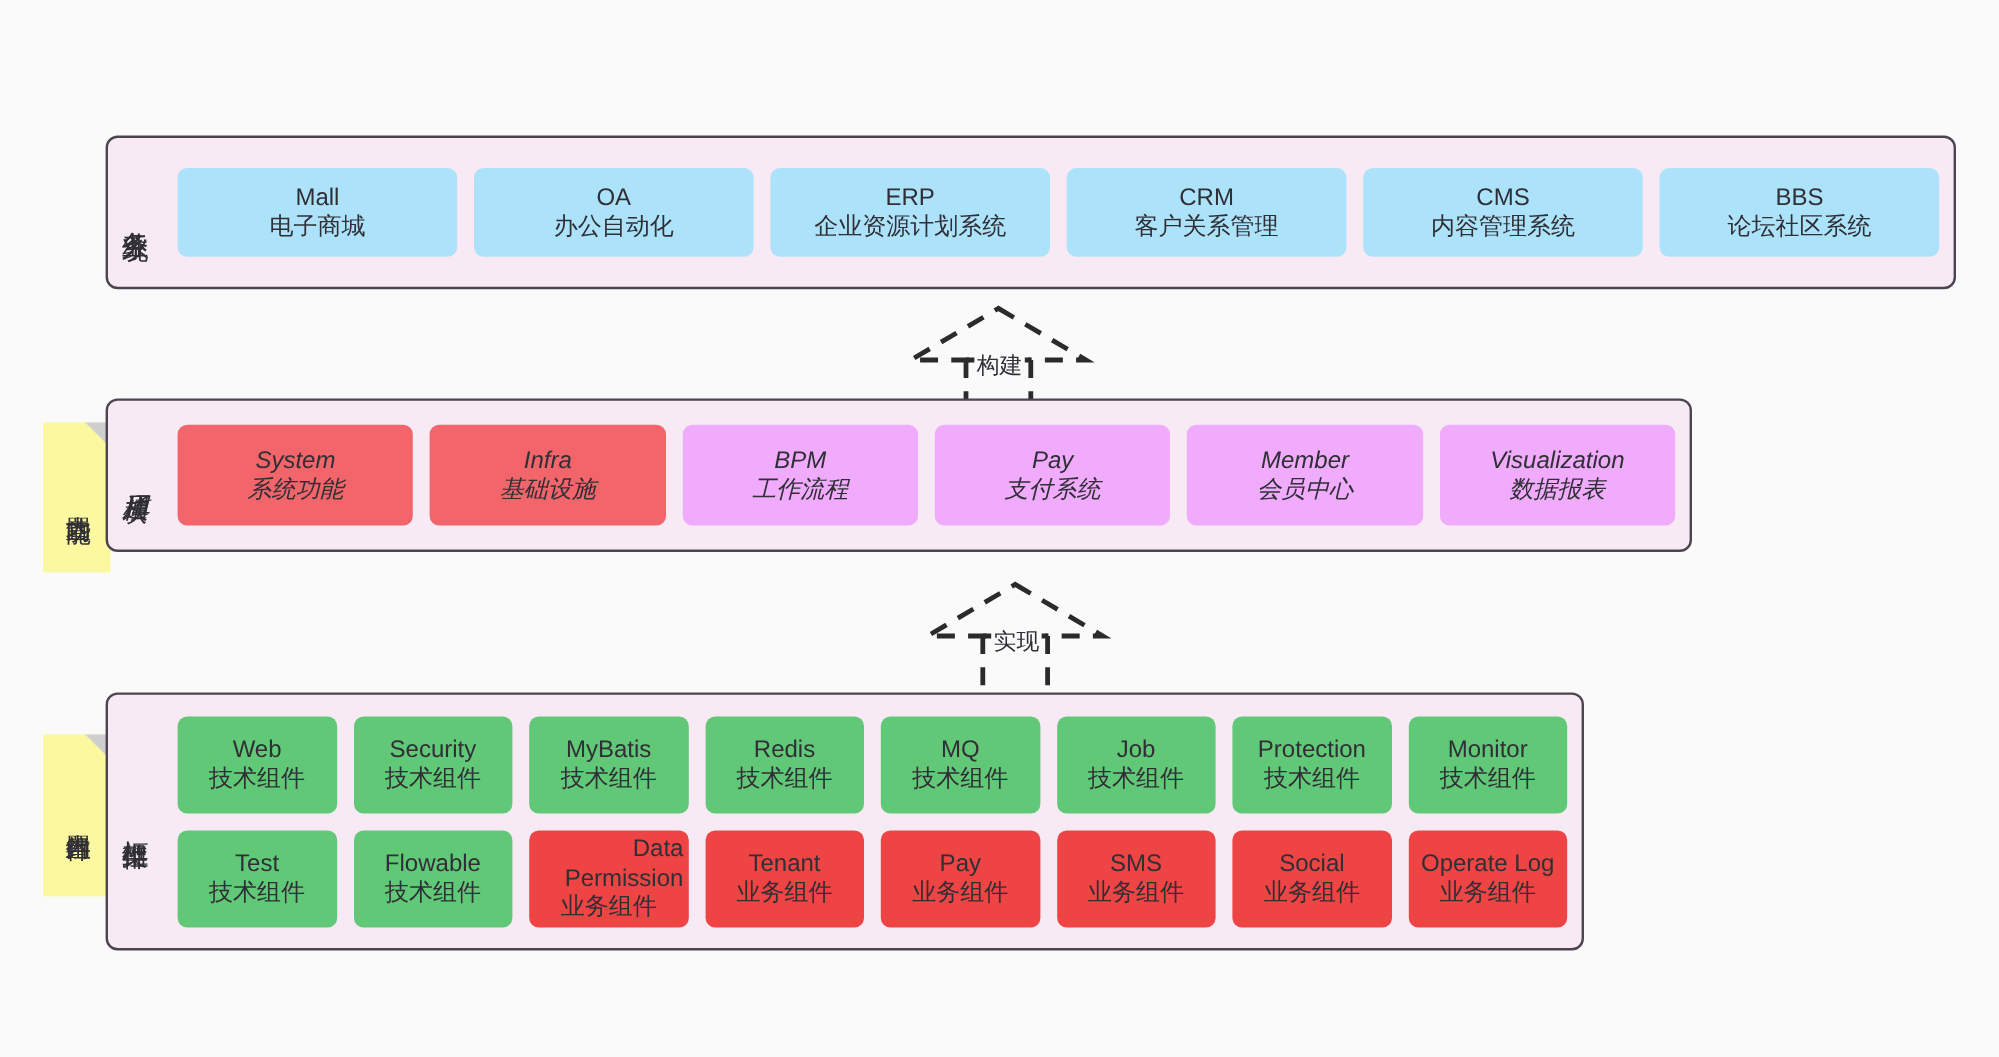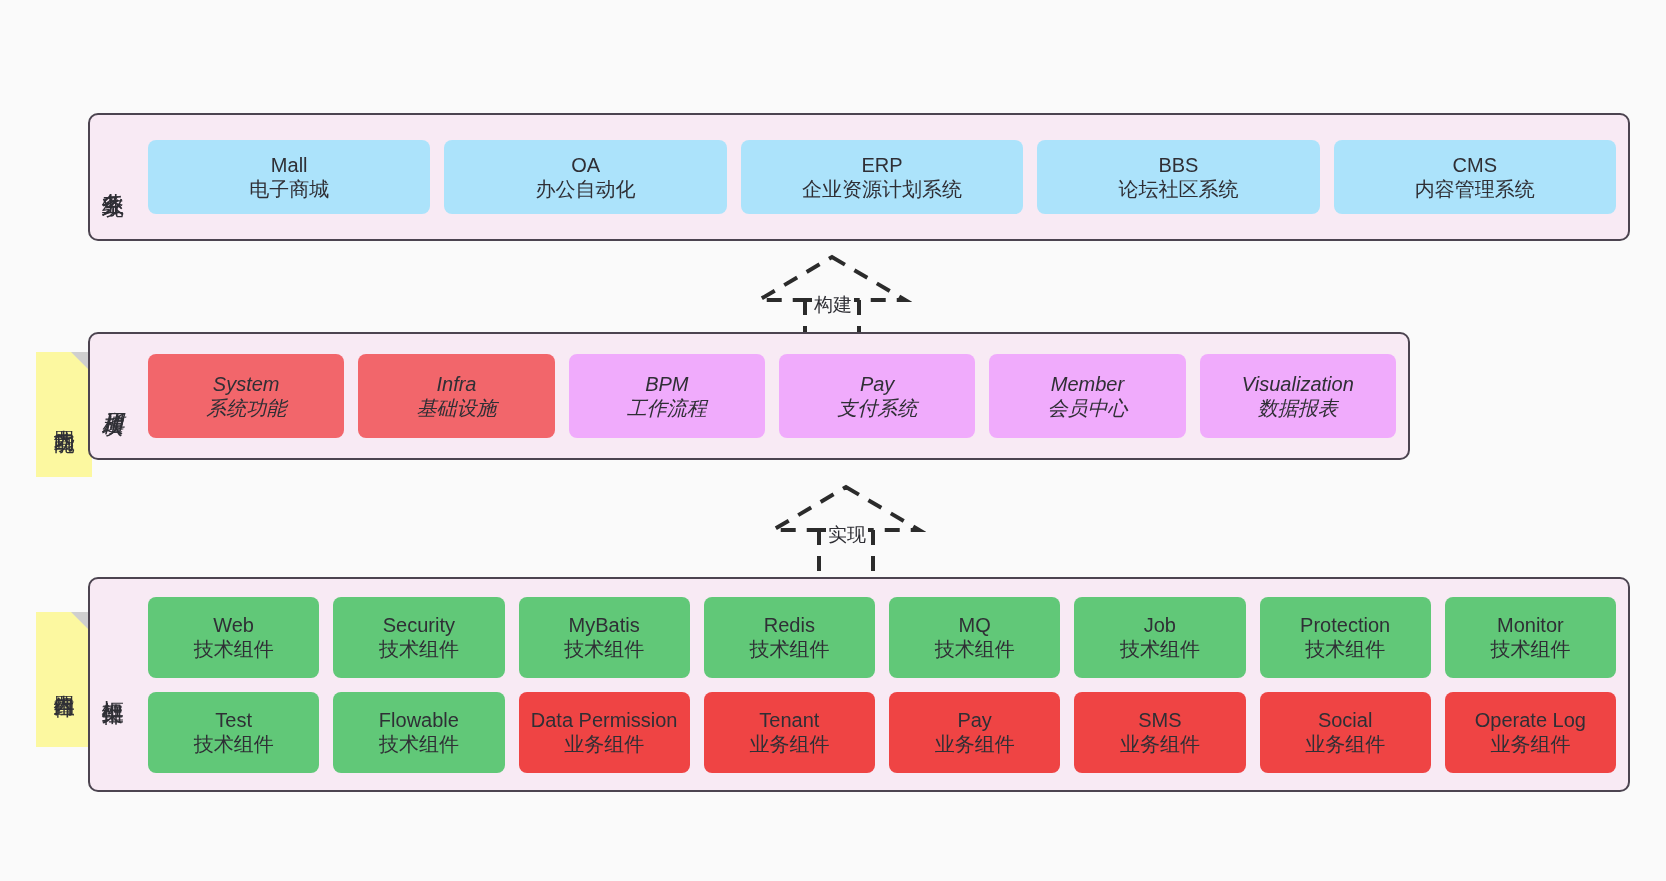--- a/index.html
+++ b/index.html
@@ -74,21 +74,21 @@
   .c-red       {background:#f2666b;}
   .c-pink      {background:#f0abfc;}
   .c-green     {background:#61c878;}
   .c-greenlight{background:#ef4444;}
 
   
   #layer-business {left:88px; top:113px; width:1542px; height:128px;}
   #layer-business .card{height:74px;}
   #layer-common   {left:88px; top:332px; width:1322px; height:128px;font-style:italic;}
   #layer-common .card{height:84px;}
-  #layer-framework{left:88px; top:577px; width:1542px; height:215px;}
+  #layer-framework{left:88px; top:577px; width:1232px; height:215px;}
   #layer-framework .card{height:81px;}
 
   
   .note{
     position:absolute;
     width:56px;
     box-sizing:border-box;
     background:#fcf8a0;
     color:#2f2f35;
     font-size:21px;
@@ -141,26 +141,30 @@
         </div>
         <div class="card c-blue">
           <span class="t1">OA</span>
           <span class="t2">办公自动化</span>
         </div>
         <div class="card c-blue">
           <span class="t1">ERP</span>
           <span class="t2">企业资源计划系统</span>
         </div>
         <div class="card c-blue">
+          <span class="t1">CRM</span>
+          <span class="t2">客户关系管理</span>
+        </div>
+        <div class="card c-blue">
+          <span class="t1">CMS</span>
+          <span class="t2">内容管理系统</span>
+        </div>
+        <div class="card c-blue">
           <span class="t1">BBS</span>
           <span class="t2">论坛社区系统</span>
-        </div>
-        <div class="card c-blue">
-          <span class="t1">CMS</span>
-          <span class="t2">内容管理系统</span>
         </div>
       </div>
     </div>
   </div>
 
   <div class="arrow" id="arrow-build">
     <svg width="160" height="95" viewBox="0 0 160 95">
 
       <path d="M80 5 L153 48 L7 48 Z" fill="none" stroke="#2b2b2b" stroke-width="4" stroke-dasharray="15,11" stroke-linecap="butt" stroke-linejoin="miter"></path>
 

